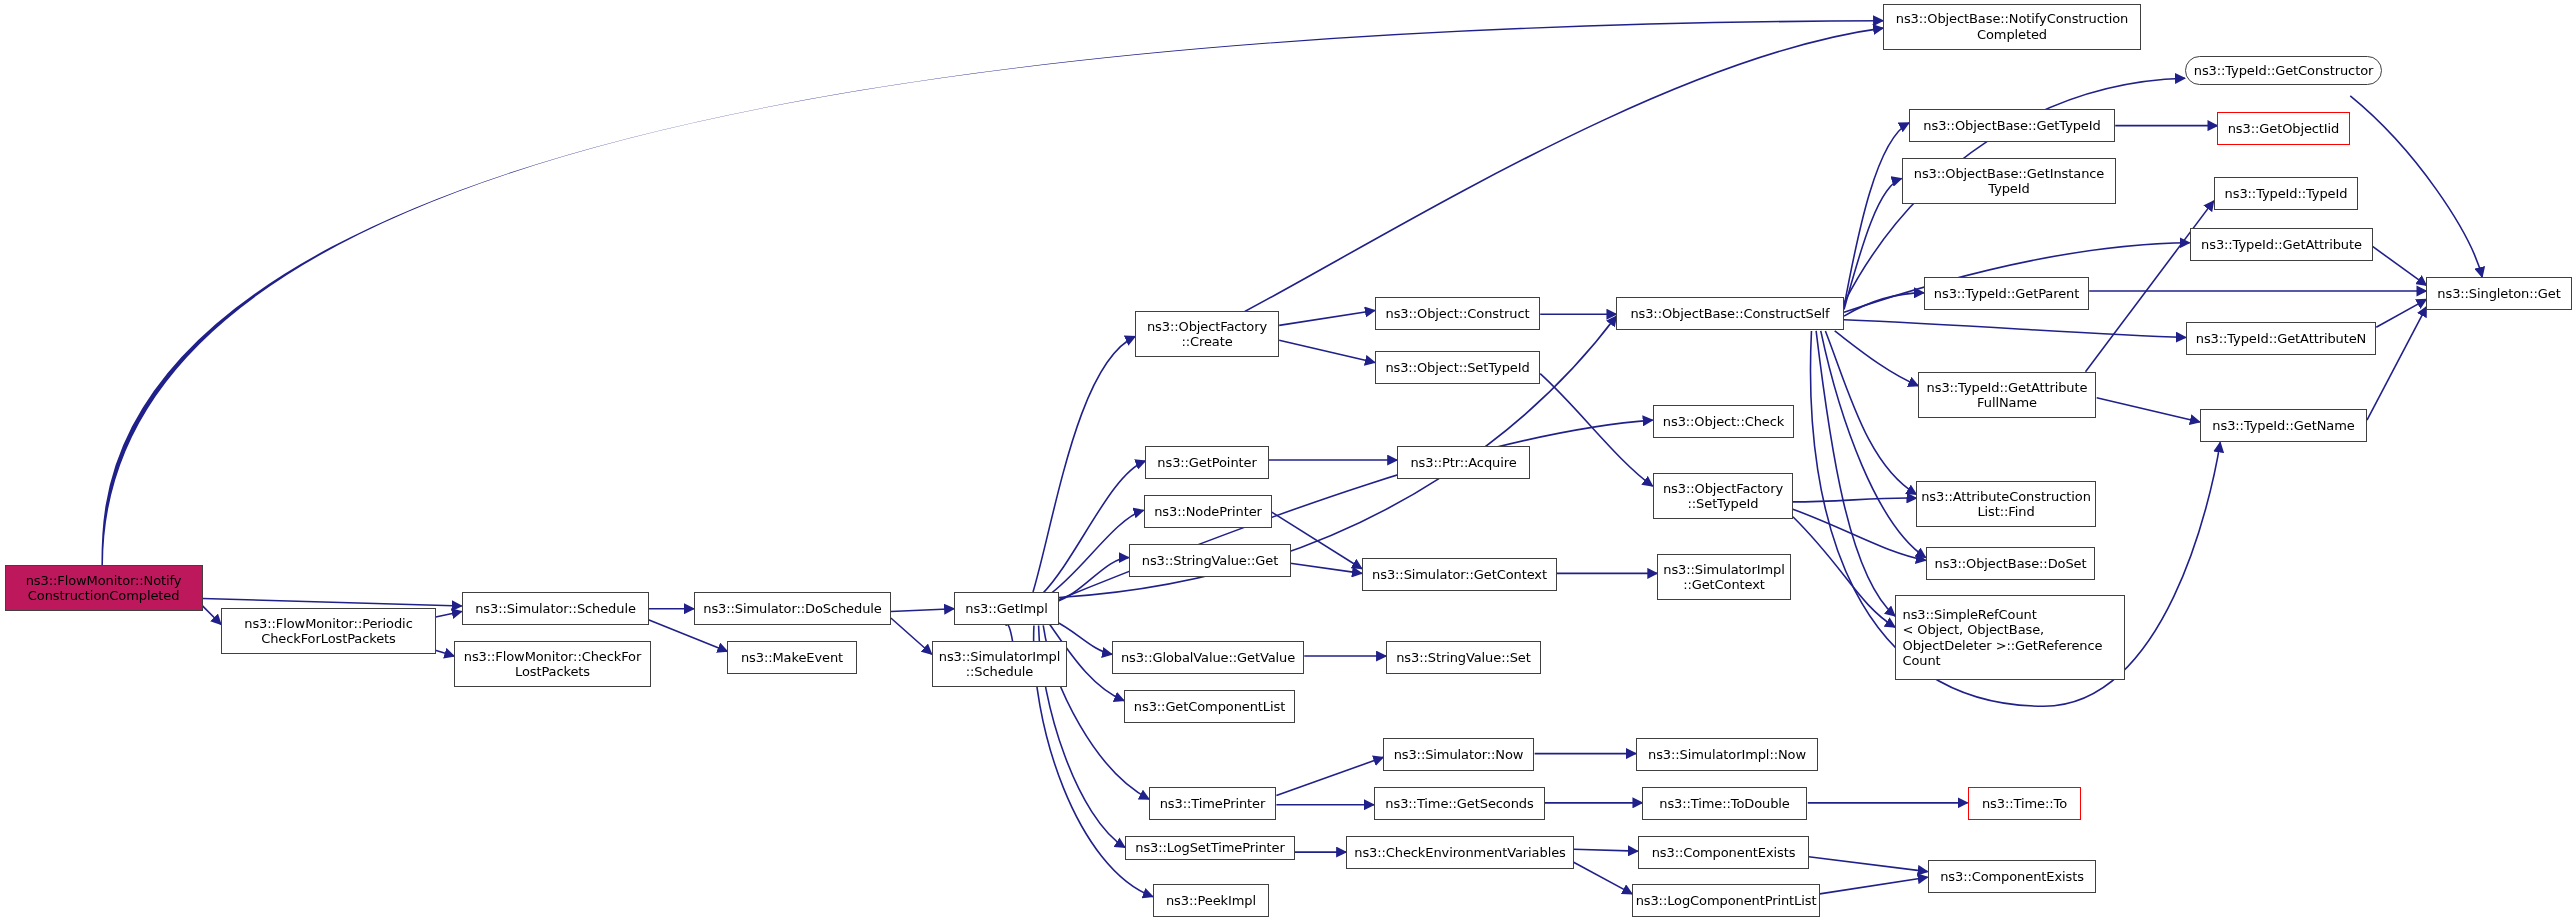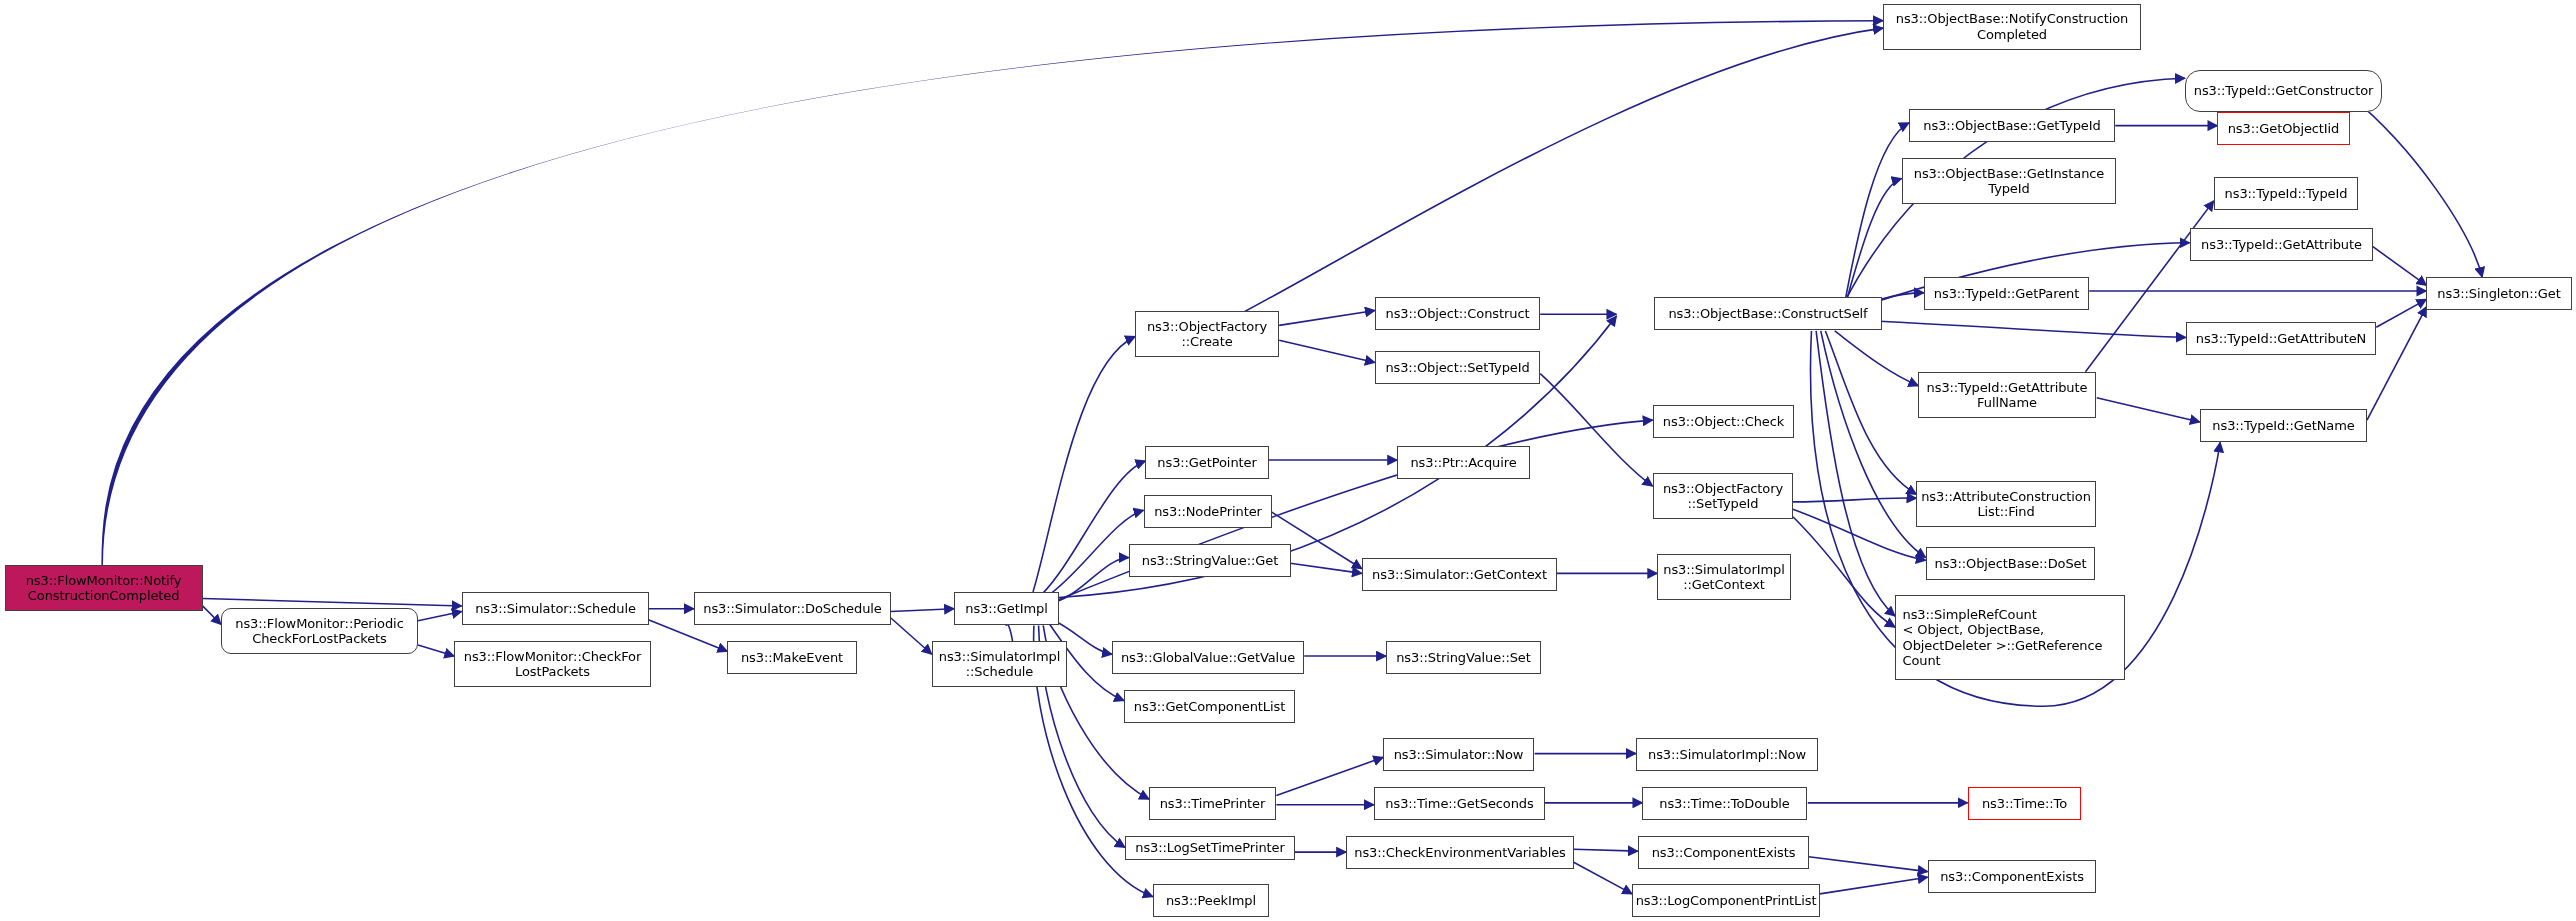--- a/index.html
+++ b/index.html
@@ -126,21 +126,21 @@
         <path d="M 2548 452 L 2612 330" fill="none" stroke="#20208a" stroke-width="1.7" marker-end="url(#arrow)"></path>
         <path d="M 2530 103 C 2600 160 2660 250 2672 298" fill="none" stroke="#20208a" stroke-width="1.7" marker-end="url(#arrow)"></path>
         <path d="M 2277 135 L 2387 135" fill="none" stroke="#20208a" stroke-width="1.7" marker-end="url(#arrow)"></path>
         <path d="M 1930 540 C 1980 540 2020 535 2063 536" fill="none" stroke="#20208a" stroke-width="1.7" marker-end="url(#arrow)"></path>
         <path d="M 1930 548 C 1990 570 2030 595 2073 603" fill="none" stroke="#20208a" stroke-width="1.7" marker-end="url(#arrow)"></path>
         <path d="M 1930 556 C 1985 610 2000 650 2040 675" fill="none" stroke="#20208a" stroke-width="1.7" marker-end="url(#arrow)"></path>
       </g>
   </svg>
 <div class="node root" style="left: 4.6px; top: 565px; width: 198px; height: 46px;">ns3::FlowMonitor::Notify
 ConstructionCompleted</div>
-    <div class="node" style="left: 221px; top: 608px; width: 197px; height: 46px; border-radius: 10px;">ns3::FlowMonitor::Periodic
+    <div class="node" style="left: 221px; top: 608px; width: 215px; height: 46px;">ns3::FlowMonitor::Periodic
 CheckForLostPackets</div>
     <div class="node" style="left: 462px; top: 592px; width: 187px; height: 33px;">ns3::Simulator::Schedule</div>
     <div class="node" style="left: 454px; top: 641px; width: 197px; height: 46px;">ns3::FlowMonitor::CheckFor
 LostPackets</div>
     <div class="node" style="left: 694px; top: 592px; width: 197px; height: 33px;">ns3::Simulator::DoSchedule</div>
     <div class="node" style="left: 727px; top: 641px; width: 130px; height: 33px;">ns3::MakeEvent</div>
     <div class="node" style="left: 954px; top: 592px; width: 105px; height: 33px;">ns3::GetImpl</div>
     <div class="node" style="left: 932px; top: 641px; width: 135px; height: 46px;">ns3::SimulatorImpl
 ::Schedule</div>
     <div class="node" style="left: 1135px; top: 311px; width: 144px; height: 46px;">ns3::ObjectFactory
@@ -160,38 +160,38 @@
     <div class="node" style="left: 1386px; top: 641px; width: 155px; height: 33px;">ns3::StringValue::Set</div>
     <div class="node" style="left: 1383px; top: 738px; width: 151px; height: 33px;">ns3::Simulator::Now</div>
     <div class="node" style="left: 1374px; top: 787px; width: 171px; height: 33px;">ns3::Time::GetSeconds</div>
     <div class="node" style="left: 1346px; top: 836px; width: 228px; height: 33px;">ns3::CheckEnvironmentVariables</div>
     <div class="node" style="left: 1632px; top: 884px; width: 188px; height: 33px;">ns3::LogComponentPrintList</div>
     <div class="node" style="left: 1653px; top: 405px; width: 141px; height: 33px;">ns3::Object::Check</div>
     <div class="node" style="left: 1653px; top: 473px; width: 140px; height: 46px;">ns3::ObjectFactory
 ::SetTypeId</div>
     <div class="node" style="left: 1657px; top: 554px; width: 134px; height: 46px;">ns3::SimulatorImpl
 ::GetContext</div>
-    <div class="node" style="left: 1616px; top: 297px; width: 228px; height: 33px; margin-left: 38px;">ns3::ObjectBase::ConstructSelf</div>
+    <div class="node" style="left: 1616px; top: 297px; width: 228px; height: 33px;">ns3::ObjectBase::ConstructSelf</div>
     <div class="node" style="left: 1636px; top: 738px; width: 182px; height: 33px;">ns3::SimulatorImpl::Now</div>
     <div class="node" style="left: 1642px; top: 787px; width: 165px; height: 33px;">ns3::Time::ToDouble</div>
     <div class="node" style="left: 1638px; top: 836px; width: 171px; height: 33px;">ns3::ComponentExists</div>
     <div class="node" style="left: 1909px; top: 109px; width: 206px; height: 33px;">ns3::ObjectBase::GetTypeId</div>
     <div class="node" style="left: 1902px; top: 158px; width: 214px; height: 46px;">ns3::ObjectBase::GetInstance
 TypeId</div>
     <div class="node" style="left: 1924px; top: 277px; width: 165px; height: 33px;">ns3::TypeId::GetParent</div>
     <div class="node" style="left: 1918px; top: 372px; width: 178px; height: 46px;">ns3::TypeId::GetAttribute
 FullName</div>
     <div class="node" style="left: 1916px; top: 481px; width: 180px; height: 46px;">ns3::AttributeConstruction
 List::Find</div>
     <div class="node" style="left: 1926px; top: 547px; width: 169px; height: 33px;">ns3::ObjectBase::DoSet</div>
     <div class="node left-align" style="left: 1895px; top: 595px; width: 230px; height: 85px;">ns3::SimpleRefCount
 &lt; Object, ObjectBase,
  ObjectDeleter &gt;::GetReference
 Count</div>
-    <div class="node" style="left: 2185px; top: 70px; width: 197px; height: 42px; border-radius: 15px;">ns3::TypeId::GetConstructor</div>
+    <div class="node" style="left: 2185px; top: 56px; width: 197px; height: 29px; border-radius: 15px;">ns3::TypeId::GetConstructor</div>
     <div class="node highlight" style="left: 2217px; top: 112px; width: 133px; height: 33px;">ns3::GetObjectIid</div>
     <div class="node" style="left: 2214px; top: 177px; width: 144px; height: 33px;">ns3::TypeId::TypeId</div>
     <div class="node" style="left: 2190px; top: 228px; width: 183px; height: 33px;">ns3::TypeId::GetAttribute</div>
     <div class="node" style="left: 2186px; top: 322px; width: 190px; height: 33px;">ns3::TypeId::GetAttributeN</div>
     <div class="node" style="left: 2200px; top: 409px; width: 167px; height: 33px;">ns3::TypeId::GetName</div>
     <div class="node" style="left: 2426px; top: 277px; width: 146px; height: 33px;">ns3::Singleton::Get</div>
     <div class="node" style="left: 1883px; top: 3.7px; width: 258px; height: 46px;">ns3::ObjectBase::NotifyConstruction
 Completed</div>
     <div class="node" style="left: 1928px; top: 860px; width: 168px; height: 33px;">ns3::ComponentExists</div>
     <div class="node highlight" style="left: 1968px; top: 787px; width: 113px; height: 33px;">ns3::Time::To</div>

